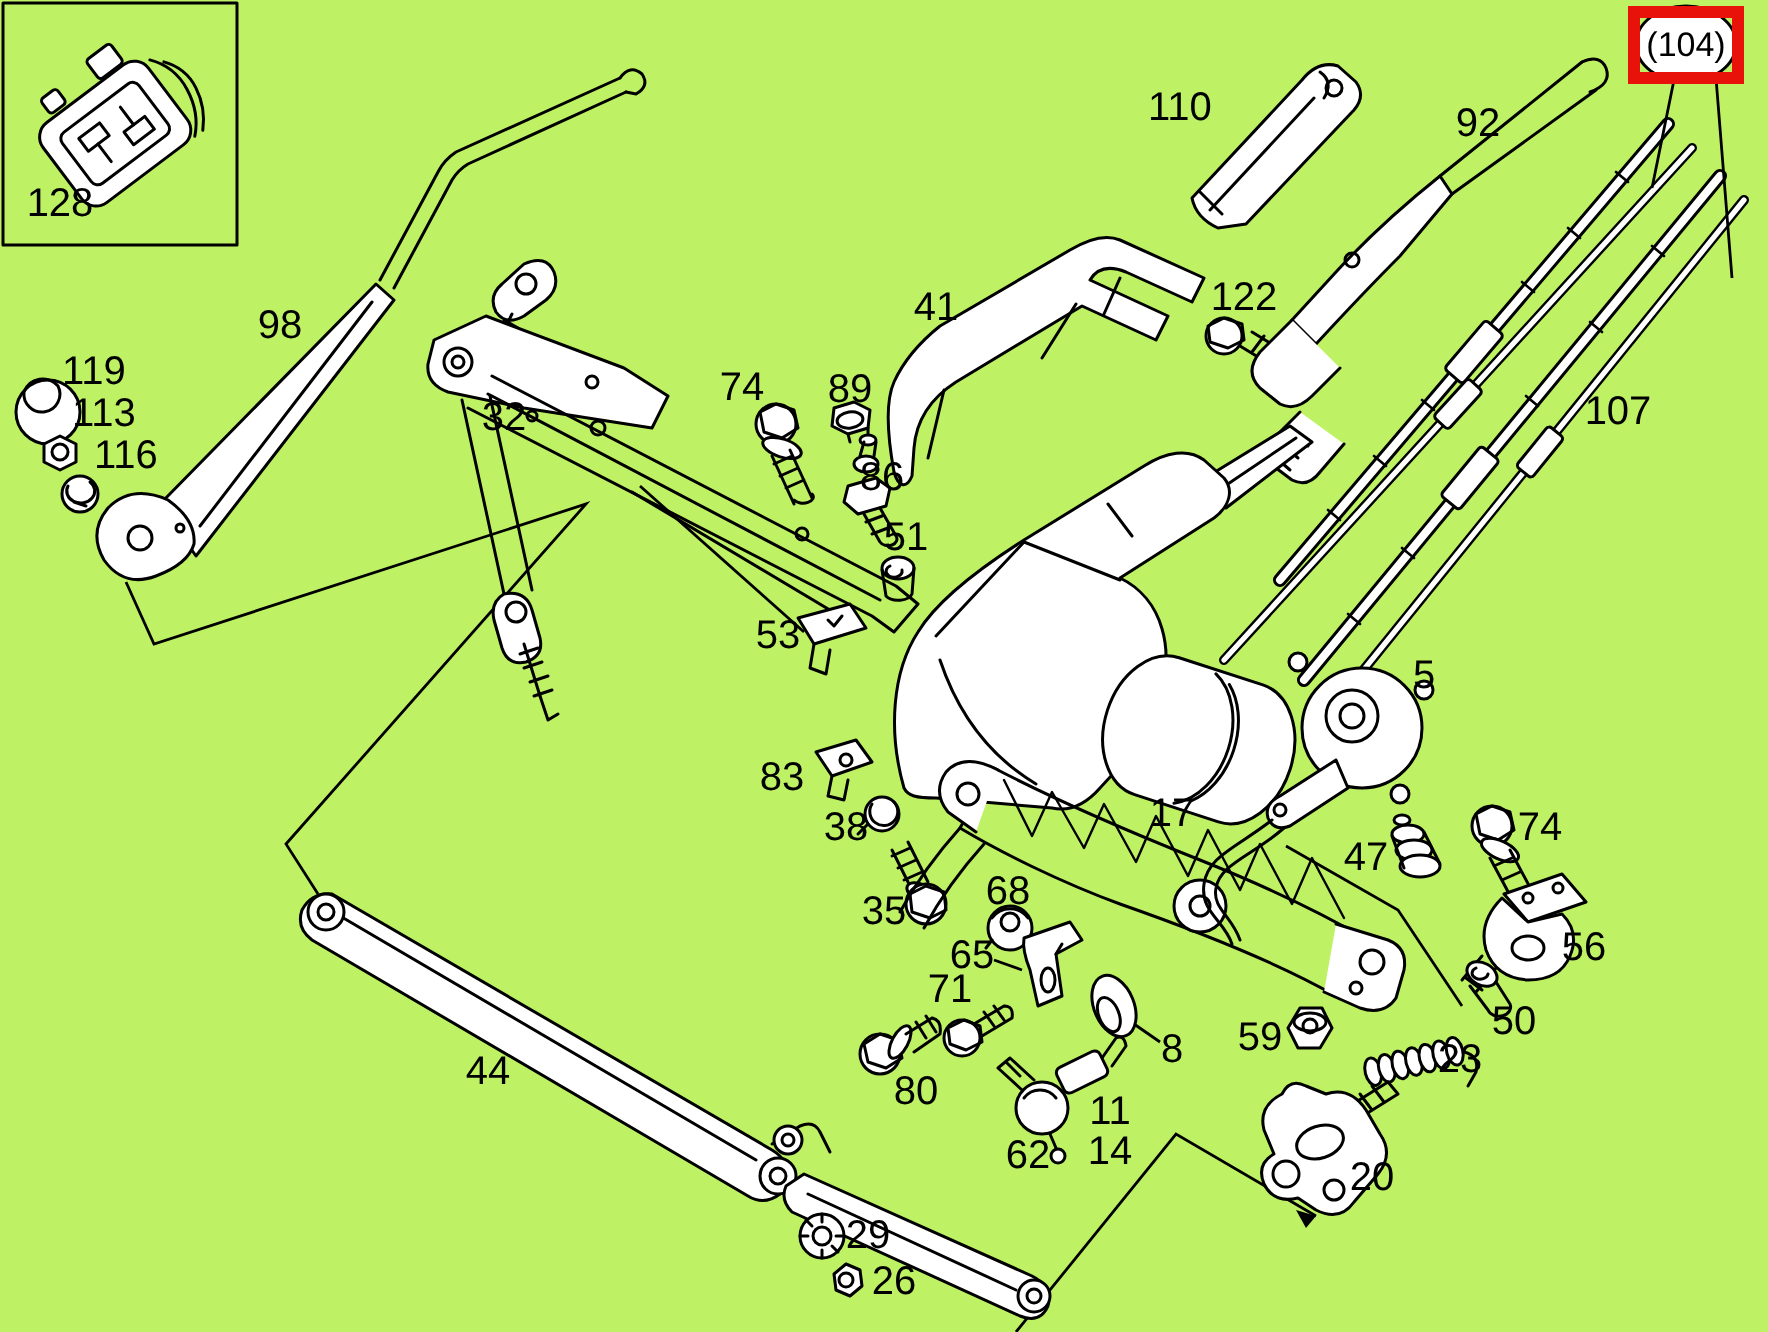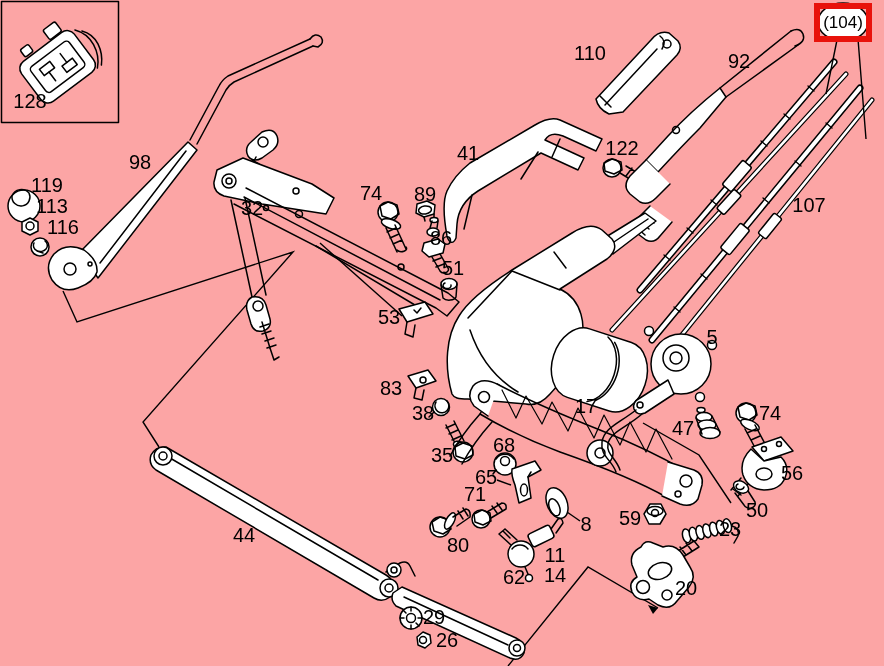--- a/index.html
+++ b/index.html
@@ -1,16 +1,16 @@
 <!DOCTYPE html>
 <html><head>
 <meta charset="utf-8">
 <style>
   html,body{margin:0;padding:0;background:#fff;}
-  .stage{position:relative;width:884px;height:666px;background:#fca5a5;overflow:hidden;}
+  .stage{position:relative;width:884px;height:666px;background:#bef264;overflow:hidden;}
   svg{display:block;}
   .callout{font-family:"Liberation Sans",sans-serif;font-size:20px;fill:#000;text-anchor:middle;}
   .callout-hl{font-family:"Liberation Sans",sans-serif;font-size:17px;fill:#000;text-anchor:middle;}
 </style>
 </head>
 <body>
 
 <div class="stage">
 <svg width="884" height="666" viewBox="0 0 884 666" xmlns="http://www.w3.org/2000/svg">
 

